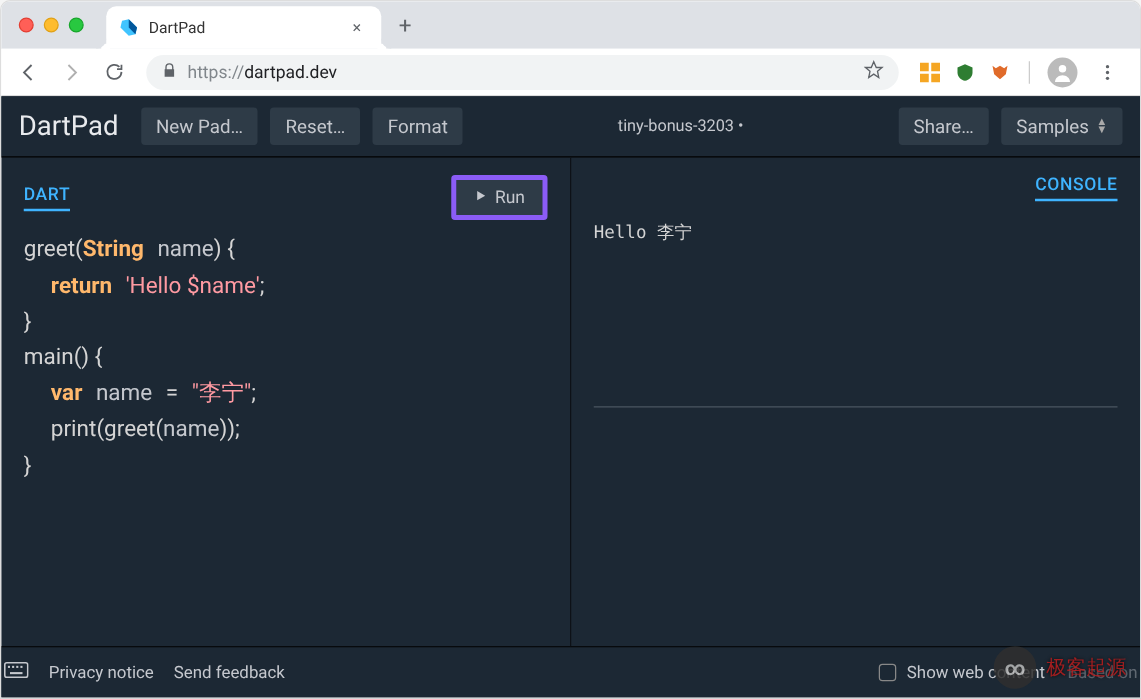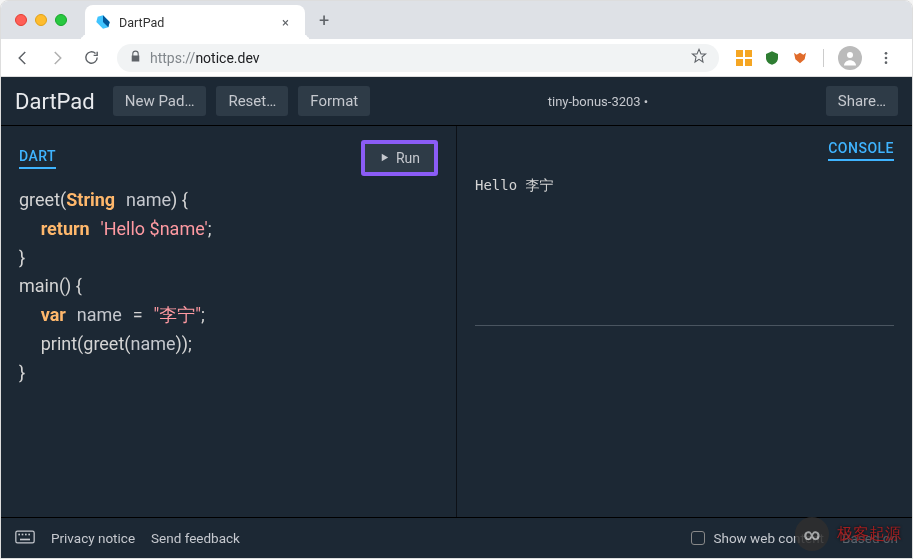--- a/index.html
+++ b/index.html
@@ -53,21 +53,21 @@
 .code { font-family: "Menlo","Monaco","Consolas",monospace; font-size:18px; line-height:1.6; color:#d4d4d4; white-space:pre; }
 .kw { color:#ffb86c; font-weight:bold;}
 .type { color:#ffb86c; font-weight:bold;}
 .fn { color:#d4d4d4; }
 .str { color:#ff9aa2; }
 .ident { color:#c5c8ce;}
 .punc { color:#d4d4d4; }
 .console-out { font-family: "Menlo","Monaco","Consolas",monospace; font-size:14px; color:#d4d4d4; padding-top: 6px;}
 .console-divider { border:none; border-top:1px solid #4a5560; margin-top: 130px;}
 
-.app-footer { height:40px; display:flex; align-items:center; padding: 0 14px; gap:18px; font-size:13.5px; color:#c5c8ce; background:#1c2834;}
+.app-footer { height:40px; display:flex; align-items:center; padding: 0 2px; gap:18px; font-size:13.5px; color:#c5c8ce; background:#1c2834;}
 .footer-left { display:flex; align-items:center; gap:16px; }
 .footer-spacer { flex:1; }
 .footer-check { display:flex; align-items:center; gap:8px; }
 .footer-checkbox { width:14px; height:14px; border:1.5px solid #888; border-radius:3px; background:#1c2834;}
 
 
 .watermark { position:absolute; right:12px; bottom:8px; display:flex; align-items:center; gap:8px; opacity:0.85; pointer-events:none;}
 .wm-circle { width:34px; height:34px; border-radius:50%; background:#2f2f2f; display:flex; align-items:center; justify-content:center; color:#bbb; font-size:16px; font-weight:bold;}
 .wm-text { color:#b91c1c; font-size:16px; text-shadow:0 0 3px #000;}
 
@@ -114,21 +114,21 @@
       <svg width="17" height="17" viewBox="0 0 24 24">
           <path fill="none" stroke="#5f6368" stroke-width="2" d="M20 12a8 8 0 1 1-2.34-5.66M20 4v5h-5"></path>
         </svg>
     </div>
     <div class="omnibox">
       <span class="lock">
         <svg width="13" height="13" viewBox="0 0 24 24">
             <path fill="#5f6368" d="M6 10V7a6 6 0 1 1 12 0v3h1v11H5V10h1zm2 0h8V7a4 4 0 1 0-8 0v3z"></path>
           </svg>
       </span>
-      <span class="url"><span class="url-protocol">https://</span><span>notice.dev</span></span>
+      <span class="url"><span class="url-protocol">https://</span><span>dartpad.dev</span></span>
       <span style="flex:1"></span>
       <span>
         <svg width="16" height="16" viewBox="0 0 24 24">
             <path fill="none" stroke="#5f6368" stroke-width="1.6" d="M12 2l3 7h7l-5.5 4.5L18 21l-6-4-6 4 1.5-7.5L2 9h7z"></path>
           </svg>
       </span>
     </div>
     <div class="ext-icons">
       <span class="ext-box">
           <svg width="16" height="16" viewBox="0 0 16 16">
@@ -166,20 +166,27 @@
   </div>
 
   <div class="app">
     <div class="app-header">
       <span class="logo">DartPad</span>
       <button class="hbtn">New Pad…</button>
       <button class="hbtn">Reset…</button>
       <button class="hbtn">Format</button>
       <div class="header-center">tiny-bonus-3203 •</div>
       <button class="hbtn">Share…</button>
+      <button class="hbtn samples">
+        <span>Samples</span>
+        <span class="arrows">
+            <span>▲</span>
+            <span>▼</span>
+          </span>
+      </button>
     </div>
 
     <div class="app-body">
 
       <div class="pane pane-left">
         <div class="pane-head">
           <span class="pane-tab">DART</span>
           <button class="run-btn">
             <span><svg width="11" height="11" viewBox="0 0 24 24">
                   <path fill="#c5c8ce" d="M6 4l14 8-14 8z"></path>

